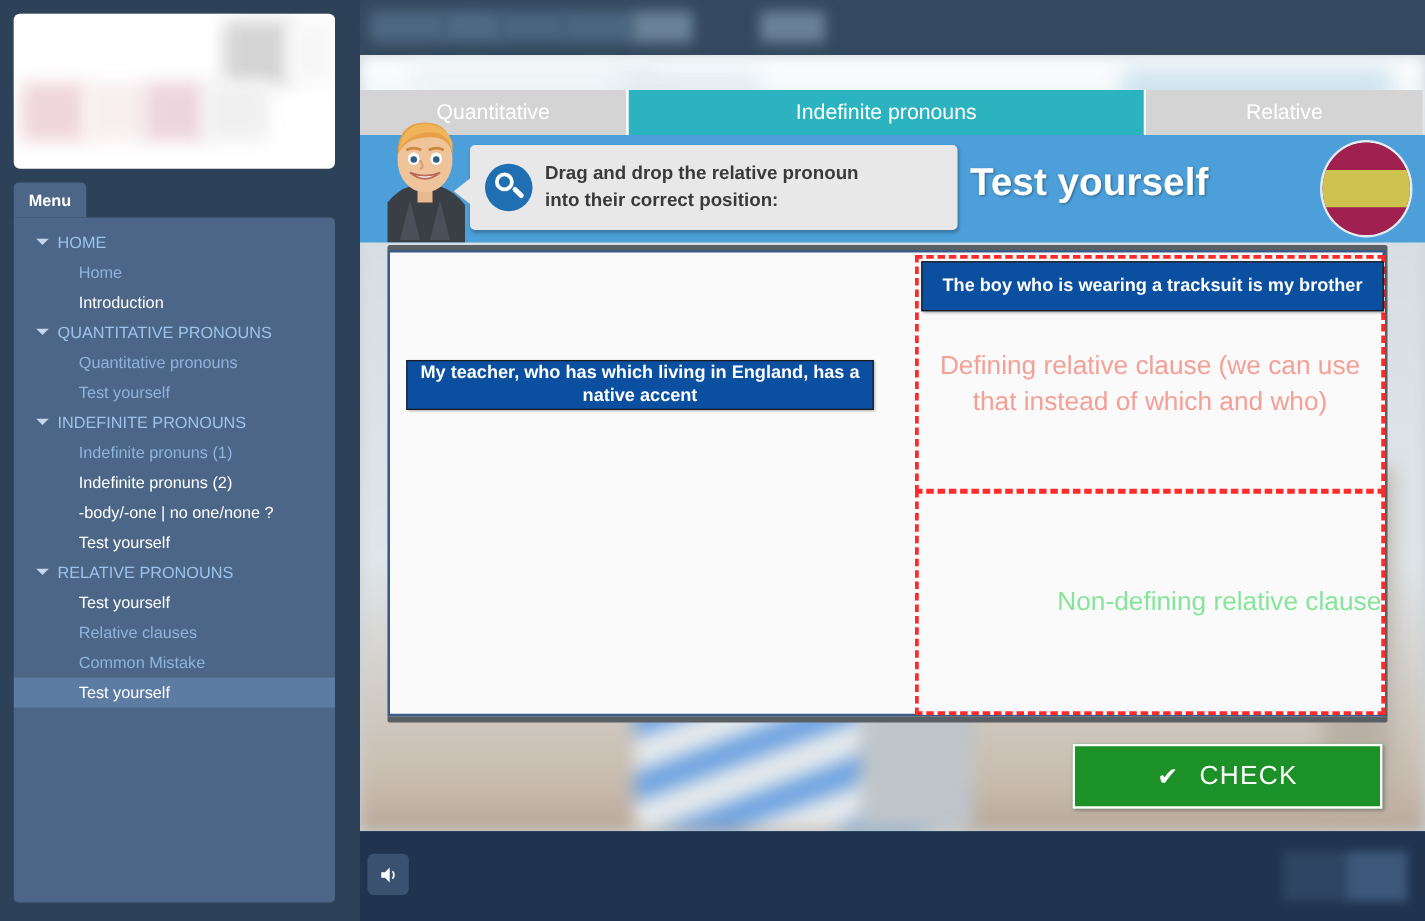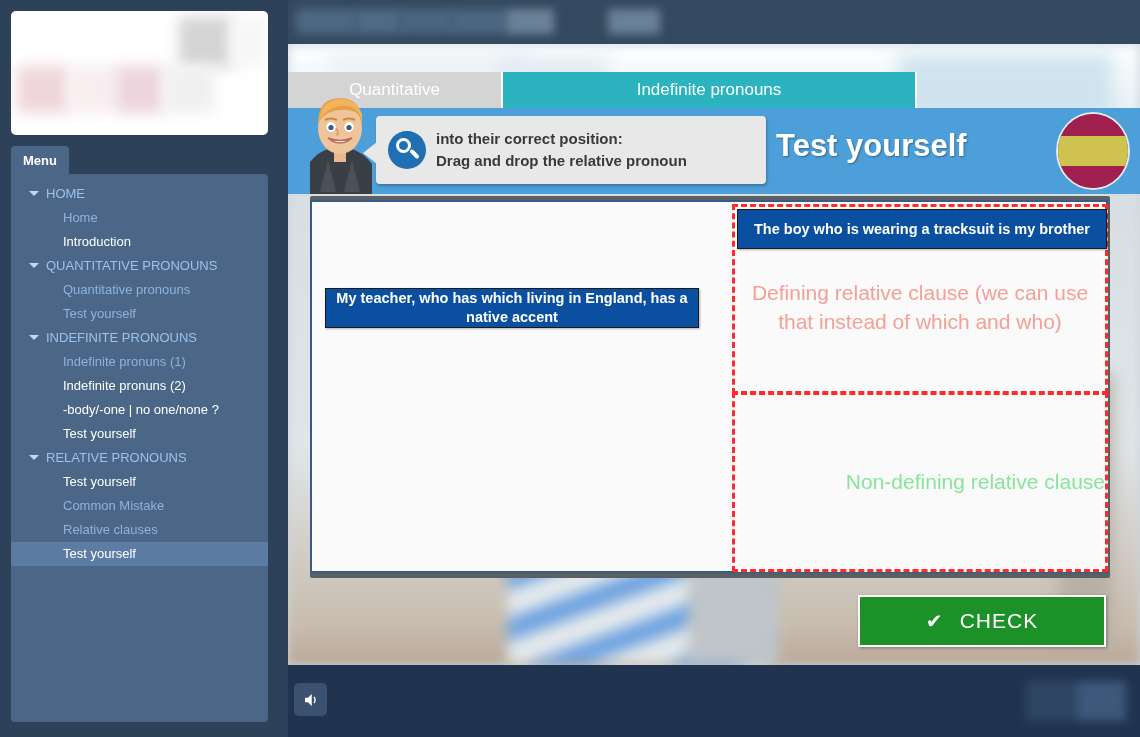--- a/index.html
+++ b/index.html
@@ -223,22 +223,22 @@
       <div class="m-item m-cat"><span class="caret"></span><span>QUANTITATIVE PRONOUNS</span></div>
       <div class="m-item m-sub muted"><span>Quantitative pronouns</span></div>
       <div class="m-item m-sub muted"><span>Test yourself</span></div>
       <div class="m-item m-cat"><span class="caret"></span><span>INDEFINITE PRONOUNS</span></div>
       <div class="m-item m-sub muted"><span>Indefinite pronuns (1)</span></div>
       <div class="m-item m-sub"><span>Indefinite pronuns (2)</span></div>
       <div class="m-item m-sub"><span>-body/-one | no one/none ?</span></div>
       <div class="m-item m-sub"><span>Test yourself</span></div>
       <div class="m-item m-cat"><span class="caret"></span><span>RELATIVE PRONOUNS</span></div>
       <div class="m-item m-sub"><span>Test yourself</span></div>
+      <div class="m-item m-sub muted"><span>Relative clauses</span></div>
       <div class="m-item m-sub muted"><span>Common Mistake</span></div>
-      <div class="m-item m-sub muted"><span>Relative clauses</span></div>
       <div class="m-item m-sub active"><span>Test yourself</span></div>
     </nav>
 
   <div class="stage">
 
     <div class="topbar">
       <div class="tb tb1"></div>
       <div class="tb tb2"></div>
       <div class="tb tb3"></div>
       <div class="tb tb4"></div>
@@ -256,20 +256,23 @@
       <div class="person"></div>
       <div class="leg"></div>
     </div>
 
     <div class="tabs" id="tabs-bar">
         <div class="tab tab-quant">
           <span>Quantitative</span>
         </div>
         <div class="tab tab-indef active">
           <span>Indefinite pronouns</span>
+        </div>
+        <div class="tab tab-rel">
+          <span>Relative</span>
         </div>
       </div>
 
     <div class="header">
 
       <svg class="avatar" viewBox="0 0 100 104">
         <path d="M20 104 L20 72 Q28 62 38 59 L62 59 Q74 63 82 74 L82 104 Z" fill="#3a3f46"></path>
         <path d="M44 58 L56 58 L56 72 L44 72 Z" fill="#e8b98e"></path>
         <ellipse cx="50" cy="38" rx="22" ry="26" fill="#f0c49a"></ellipse>
         <path d="M28 34 Q28 8 50 8 Q72 8 72 34 Q70 18 50 20 Q34 21 28 34 Z" fill="#e8a046"></path>
@@ -285,22 +288,22 @@
         <path d="M30 102 L38 70 L46 102 Z" fill="#4a5059"></path>
         <path d="M70 102 L62 70 L54 102 Z" fill="#4a5059"></path>
       </svg>
 
       <div class="bubble">
         <div class="mag-icon">
           <div class="glass"></div>
             <div class="handle"></div>
         </div>
         <div class="bubble-text">
+          <div>Drag and drop the relative pronoun</div>
           <div>into their correct position:</div>
-          <div>Drag and drop the relative pronoun</div>
         </div>
       </div>
 
       <div class="title-yourself">Test yourself</div>
 
       <div class="flag">
         <div class="band b-top"></div>
         <div class="band b-mid"></div>
         <div class="band b-bot"></div>
       </div>

